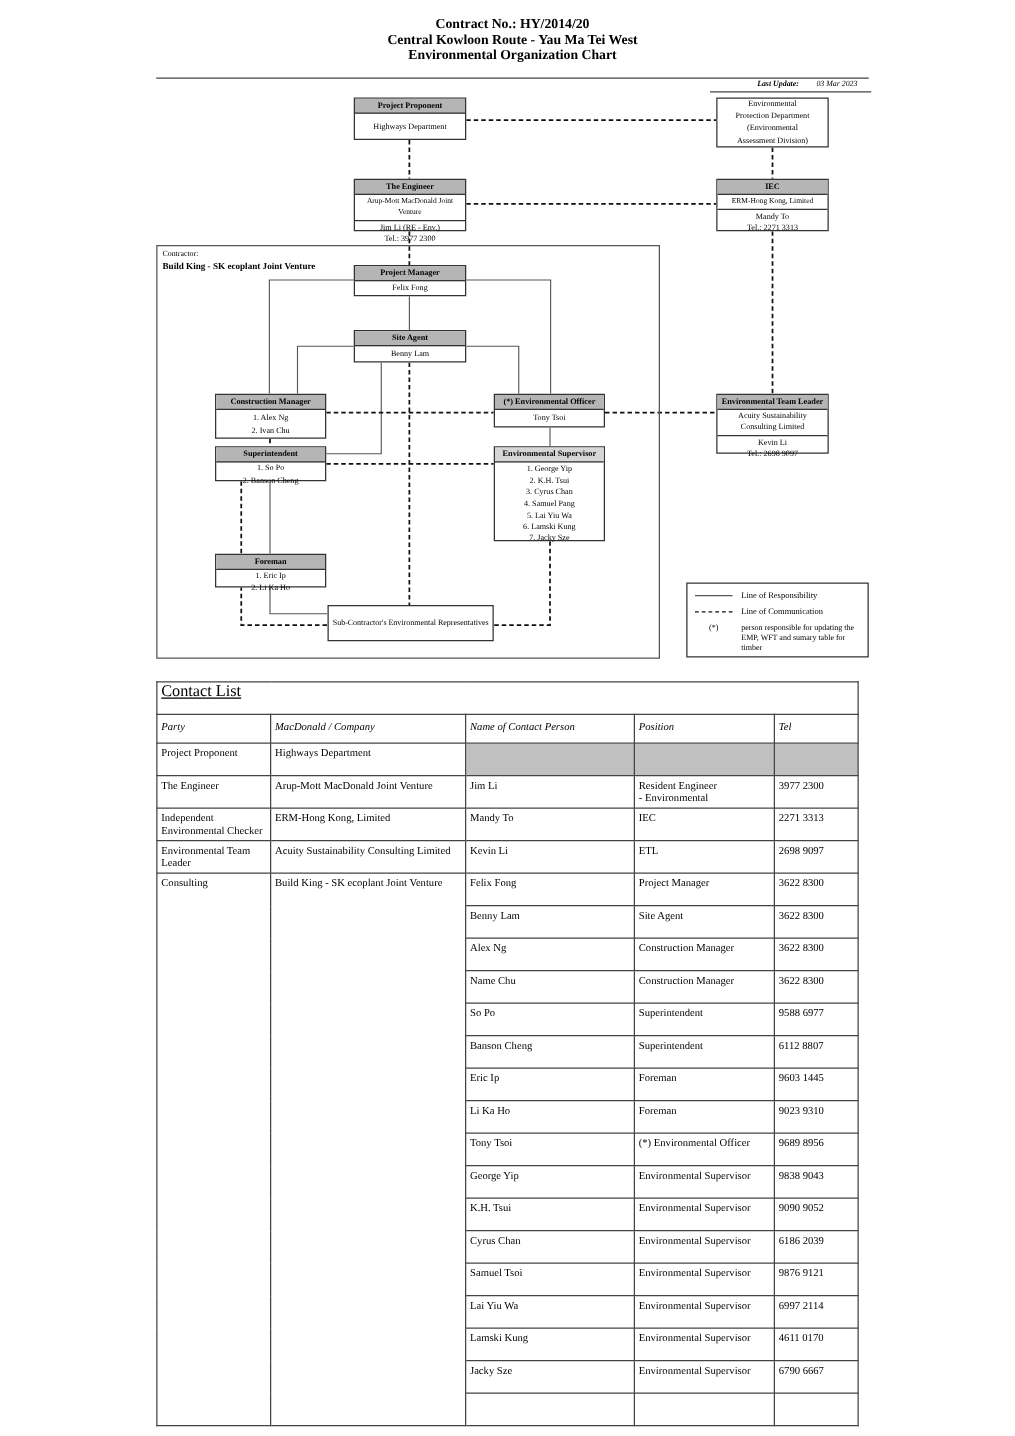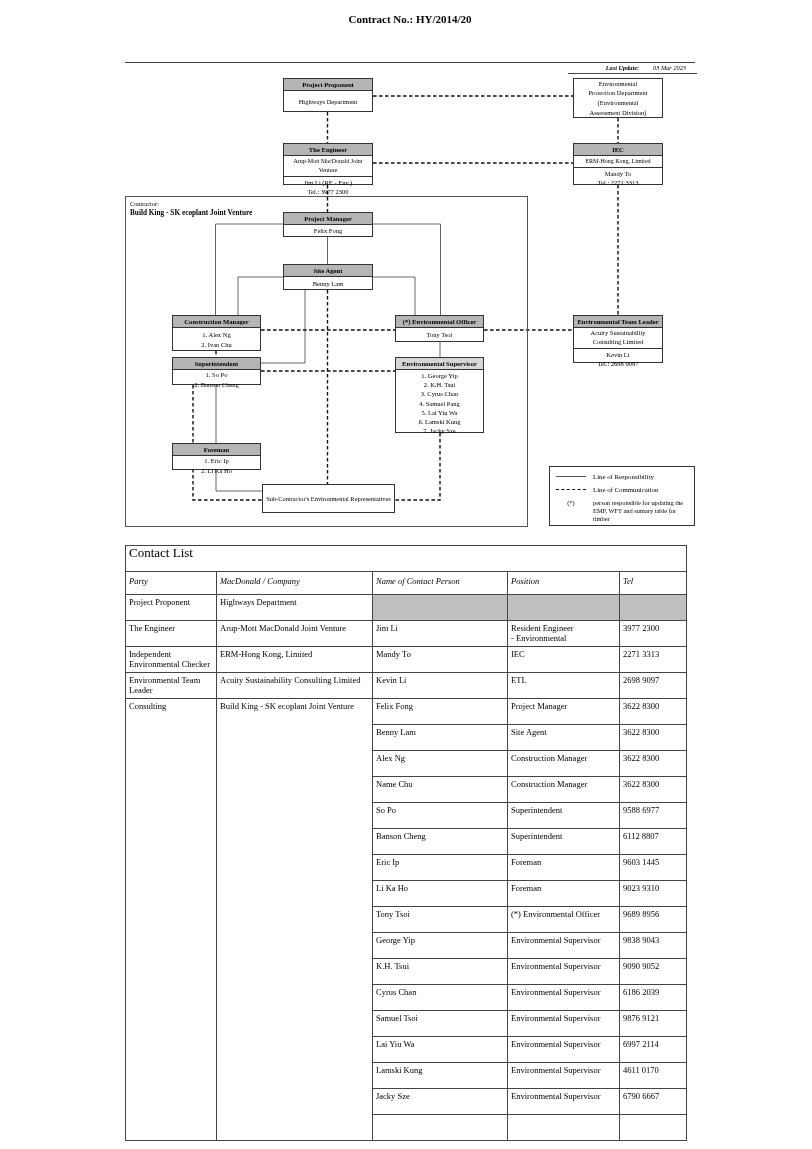--- a/index.html
+++ b/index.html
@@ -47,21 +47,21 @@
   .legend-star{width:30px;margin-right:7px;flex:none;text-align:center;font-size:6.5px;}
   .legend-note-text{font-size:6.4px;line-height:8.2px;}
 
   
   table.contact{position:absolute;left:125px;top:545px;width:561px;z-index:2;
                 border-collapse:collapse;table-layout:fixed;font-size:8.5px;}
   table.contact td,table.contact th{border:1px solid #444;vertical-align:top;
                 padding:2px 3px;line-height:10px;white-space:pre-line;
                 font-weight:normal;text-align:left;overflow:hidden;}
   table.contact td{height:21px;}
-  td.list-title{font-size:13px;font-weight:bold;height:18px;padding:5px 4px;line-height:14px;}
+  td.list-title{font-size:13px;font-weight:bold;height:18px;padding:5px 4px;line-height:14px;text-decoration:underline;}
   th.c-center{text-align:center;}
   table.contact th{height:16px;padding-top:4px;font-style:italic;}
   td.gray{background:#c0c0c0;}
 </style>
 </head>
 <body>
 
 <div class="page">
 
   <svg class="connectors" viewBox="0 0 812 1149" xmlns="http://www.w3.org/2000/svg">
@@ -88,20 +88,22 @@
       <path d="M618 185 L618 315"></path>
       <path d="M261 371 L395 371"></path>
       <path d="M216 351 L216 357"></path>
       <path d="M193 385 L193 500 L262 500"></path>
       <path d="M440 433 L440 500 L395 500"></path>
     </g>
   </svg>
 
   <div class="titles">
     <div>Contract No.: HY/2014/20</div>
+    <div>Central Kowloon Route - Yau Ma Tei West</div>
+    <div>Environmental Organization Chart</div>
   </div>
   <div class="rule rule-top"></div>
   <div class="last-update">
     <span class="lbl">Last Update:</span>
     <span>03 Mar 2023</span>
   </div>
   <div class="rule rule-lu"></div>
 
   <div class="obox" style="left:283px;top:78px;width:90px;height:34px">
     <div class="obox-h">Project Proponent</div>

